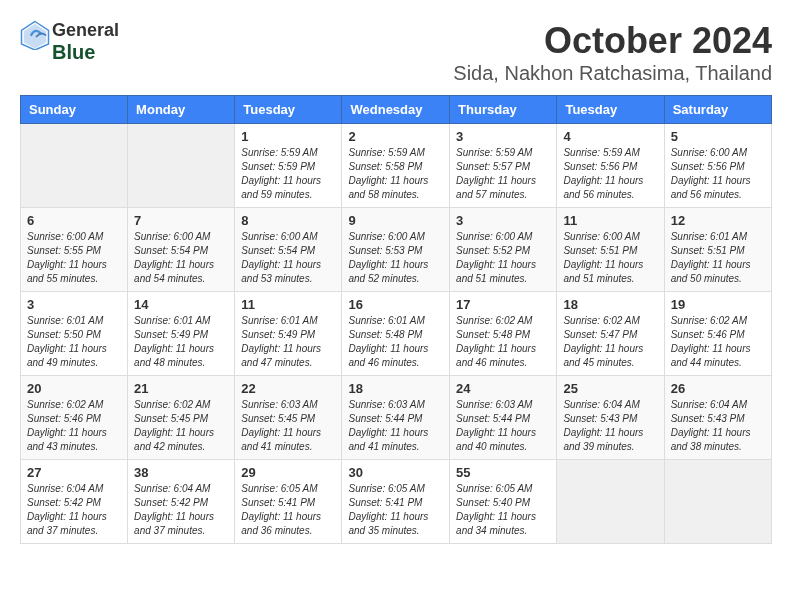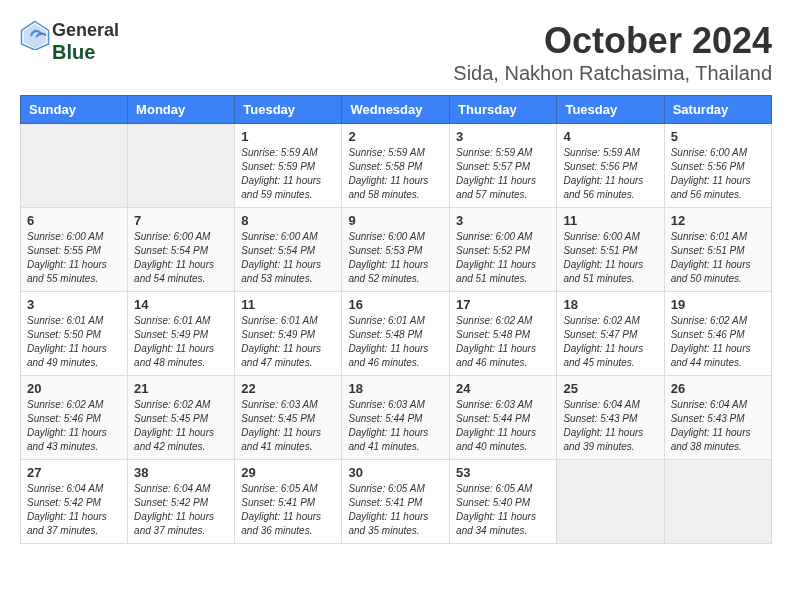--- a/index.html
+++ b/index.html
@@ -309,21 +309,21 @@
 Sunset: 5:41 PM
 Daylight: 11 hours and 36 minutes.</div>
         </td>
         <td>
           <span class="day-num">30</span>
           <div class="day-info" style="white-space: pre-line;">Sunrise: 6:05 AM
 Sunset: 5:41 PM
 Daylight: 11 hours and 35 minutes.</div>
         </td>
         <td>
-          <span class="day-num">53</span>
+          <span class="day-num">55</span>
           <div class="day-info" style="white-space: pre-line;">Sunrise: 6:05 AM
 Sunset: 5:40 PM
 Daylight: 11 hours and 34 minutes.</div>
         </td>
         <td class="empty-cell"></td>
         <td class="empty-cell"></td>
       </tr>
     </tbody>
 </table>
 

